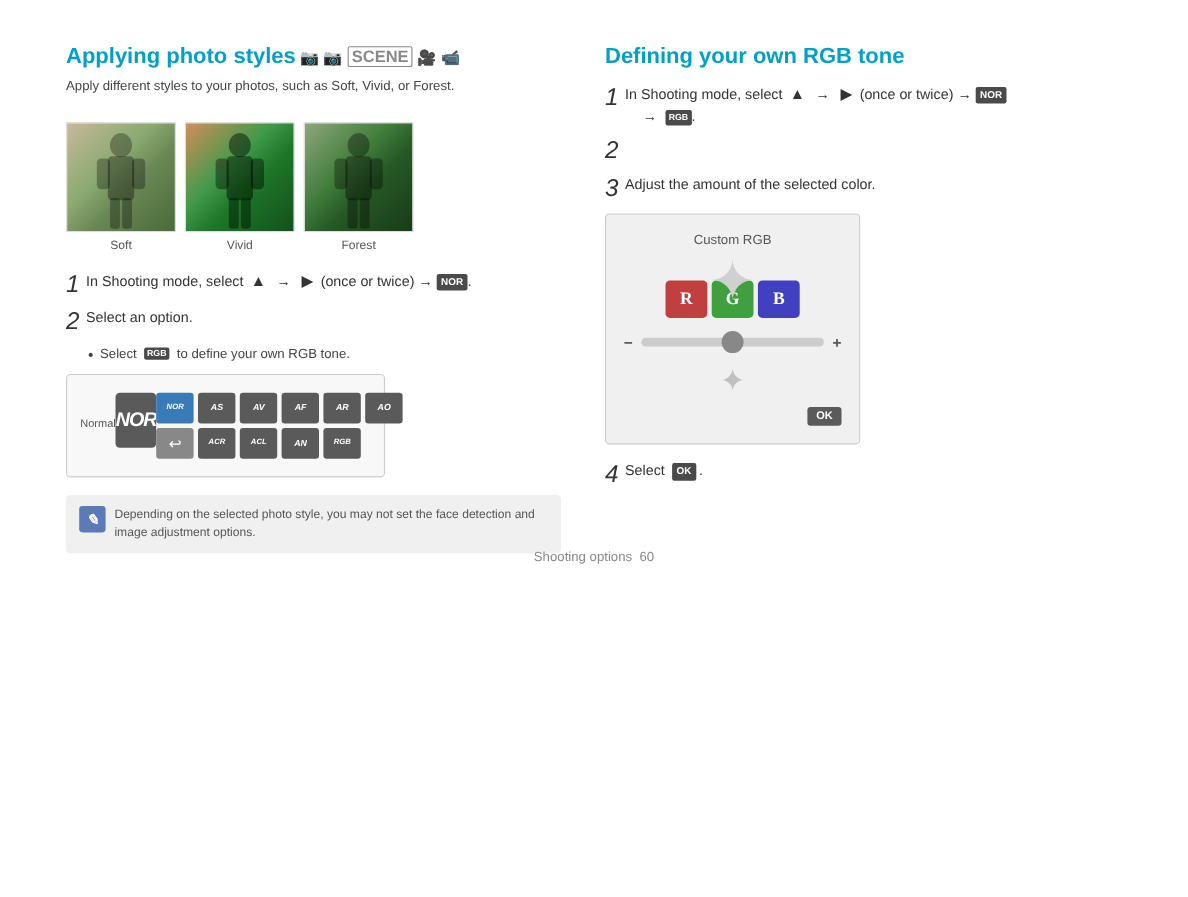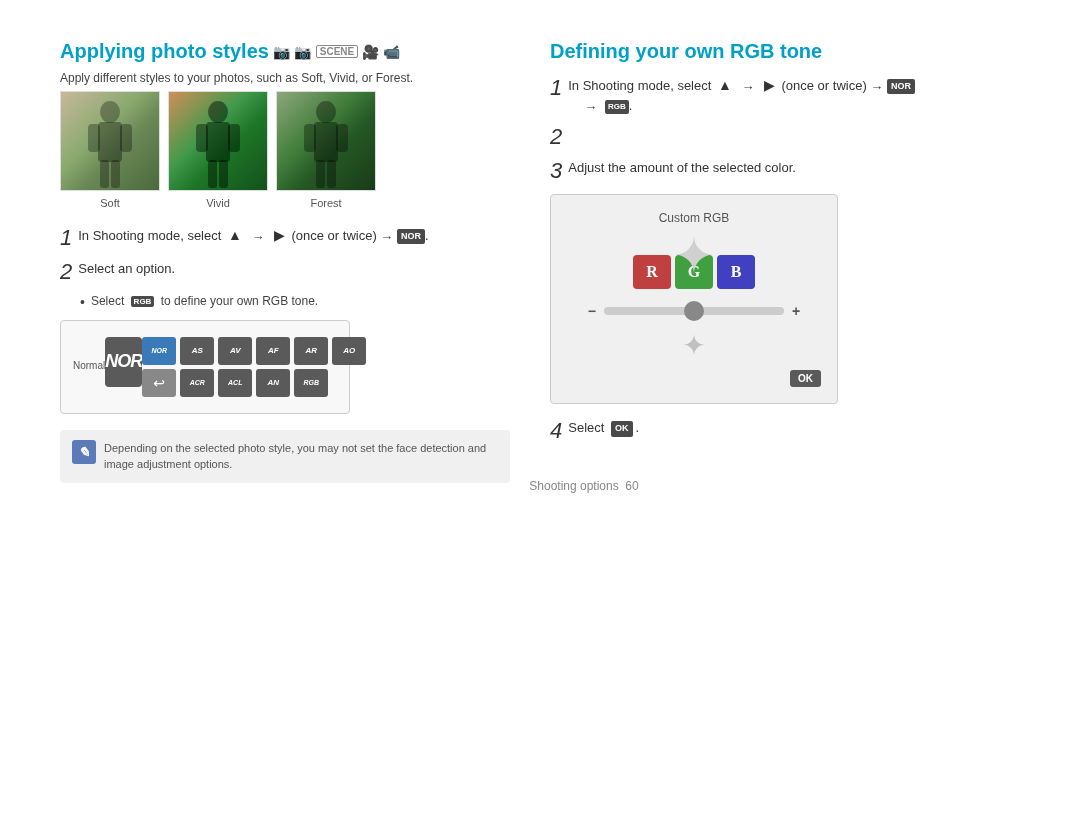--- a/index.html
+++ b/index.html
@@ -58,21 +58,21 @@
 
     .section-title .icons {
       display: flex;
       gap: 4px;
       align-items: center;
     }
 
     .section-desc {
       font-size: 12px;
       color: #444;
-      margin-bottom: 4px;
+      margin-bottom: 24px;
       line-height: 1.5;
     }
 
     .photo-samples {
       display: flex;
       gap: 8px;
       margin-bottom: 6px;
     }
 
     .photo-box {
@@ -314,21 +314,21 @@
       line-height: 1.5;
     }
 
     
     .rgb-panel {
       border: 1px solid #cccccc;
       border-radius: 4px;
       padding: 16px;
       margin-top: 10px;
       background: #f0f0f0;
-      width: 288px;
+      width: 232px;
     }
 
     .rgb-panel-title {
       font-size: 12px;
       color: #555;
       text-align: center;
       margin-bottom: 12px;
     }
 
     .rgb-buttons {
@@ -403,40 +403,39 @@
     }
 
     
     .page-number {
       position: absolute;
       bottom: 20px;
       left: 50%;
       transform: translateX(-50%);
       font-size: 12px;
       color: #888;
-      margin-left: 44px;
     }
   </style>
 </head>
 <body>
 
 <div class="page-container">
 
 
   <div class="two-col">
 
     <div class="left-col">
 
       <div class="section-title">
         <span>Applying photo styles</span>
         <span class="icons">
 
           <span style="font-size:14px; color:#666;">📷</span>
           <span style="font-size:14px; color:#666;">📷</span>
-          <span style="font-size:10px; color:#888; border:1px solid #888; padding:0 3px; border-radius:2px;">SCENE</span>
+          <span style="font-size:15px; color:#888; border:1px solid #888; padding:0 3px; border-radius:2px;">SCENE</span>
           <span style="font-size:14px; color:#666;">🎥</span>
           <span style="font-size:14px; color:#666;">📹</span>
         </span>
       </div>
 
       <p class="section-desc">Apply different styles to your photos, such as Soft, Vivid, or Forest.</p>
 
       <div class="photo-samples">
         <div class="photo-box">
           <div class="photo-soft photo-person">

